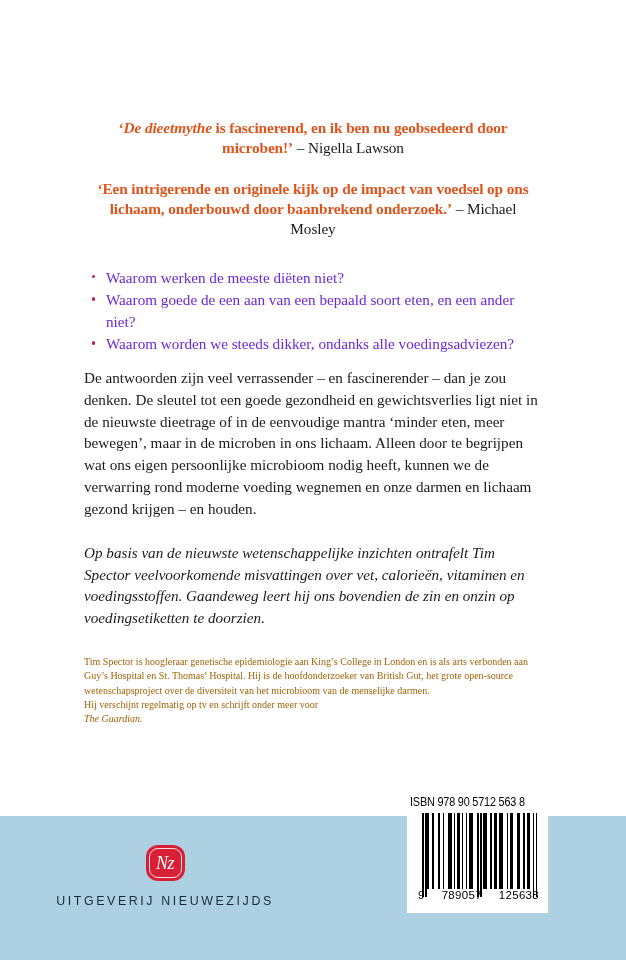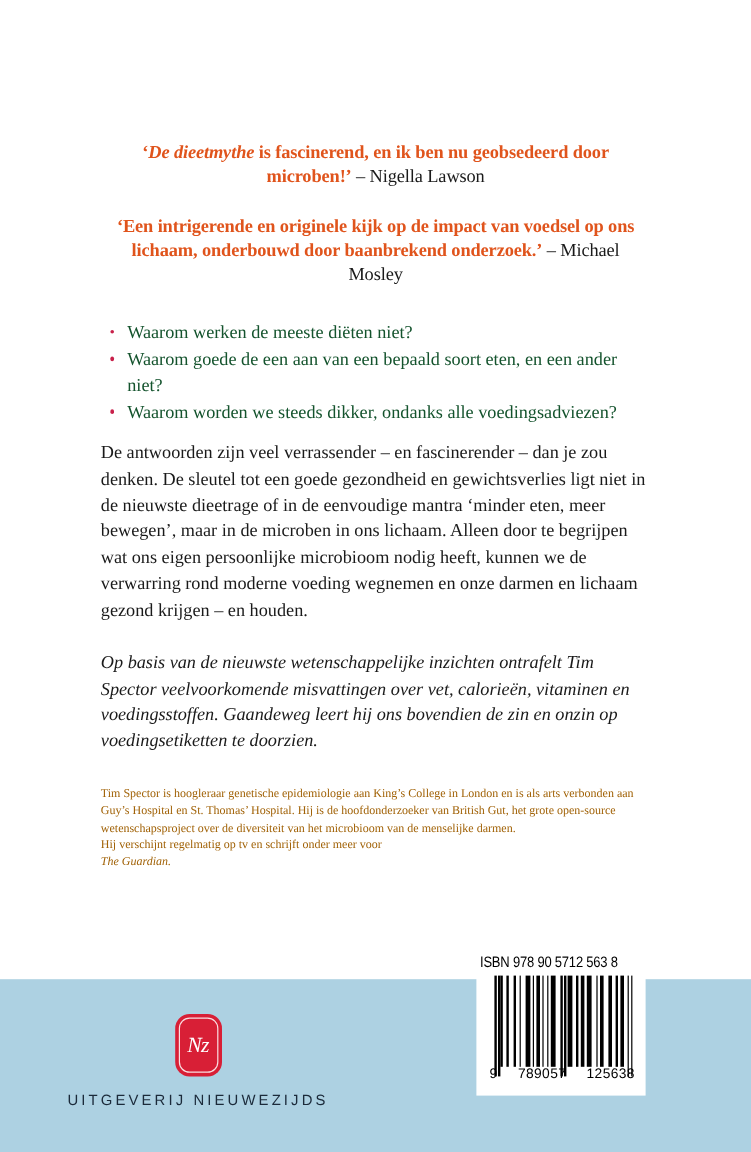--- a/index.html
+++ b/index.html
@@ -44,21 +44,21 @@
   .quote .attrib {
     color: #1a1a1a;
     font-weight: normal;
   }
 
   
   .bullets {
     list-style: none;
     margin: 27px 0 0 0;
     padding: 0 0 0 8px;
-    color: #14532d;
+    color: #6d28d9;
     font-size: 15.2px;
     line-height: 1.42;
   }
   .bullets li {
     position: relative;
     padding-left: 16px;
     margin-bottom: 1px;
   }
   .bullets li::before {
     content: "";
@@ -106,21 +106,21 @@
   
   .publisher {
     position: absolute;
     left: 0;
     top: 845px;
     width: 330px;
     text-align: center;
   }
   .logo-mark {
     width: 39px;
-    height: 52px;
+    height: 36px;
     margin: 0 auto;
     background: #D81F36;
     border-radius: 12px;
     position: relative;
   }
   .logo-mark::after {
     content: "";
     position: absolute;
     left: 3px;
     top: 3px;
@@ -148,21 +148,21 @@
     color: #1b2a3a;
     font-family: "Liberation Sans", sans-serif;
     font-size: 12.4px;
     letter-spacing: 2.6px;
     white-space: nowrap;
   }
 
   
   .barcode-box {
     position: absolute;
-    left: 397px;
+    left: 407px;
     top: 793px;
     width: 141px;
     height: 120px;
     background: #ffffff;
   }
   .isbn-text {
     position: absolute;
     left: 3px;
     top: 2px;
     font-family: "Liberation Sans", sans-serif;

